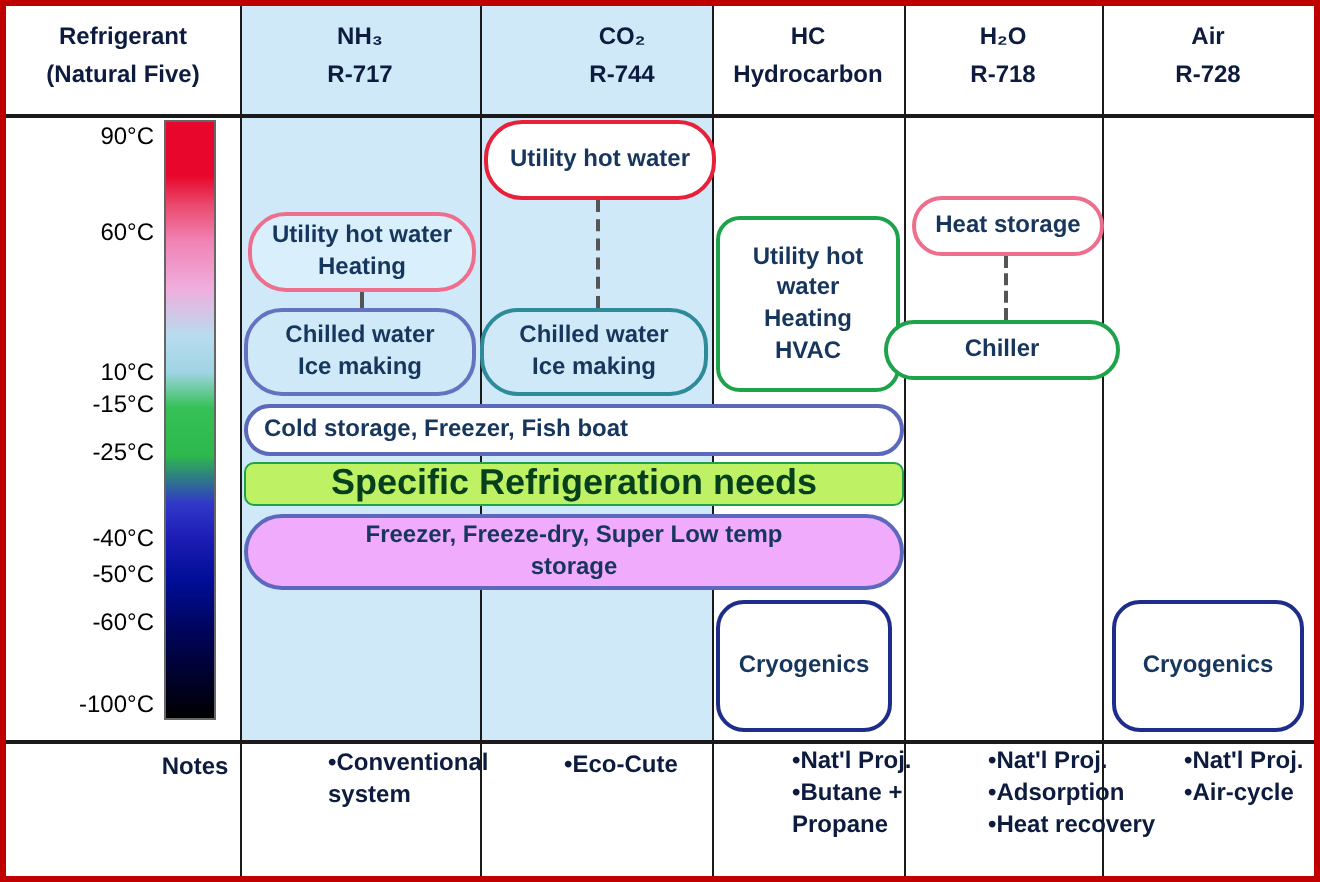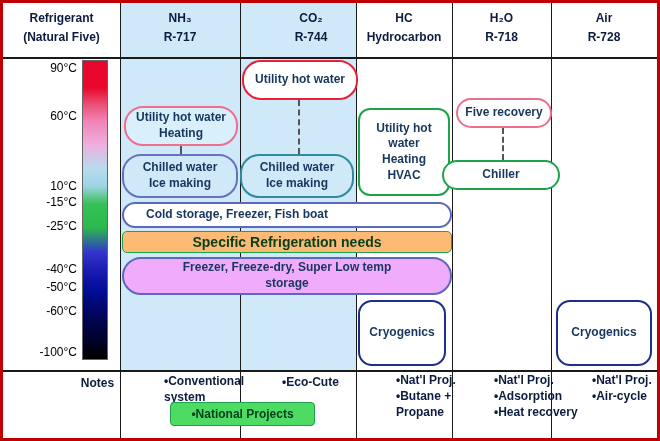--- a/index.html
+++ b/index.html
@@ -25,21 +25,21 @@
       #35c155 48%, #2cb84c 56%,
       #3138c8 64%, #1c1cb4 70%,
       #000d96 77%,
       #000456 86%,
       #000120 95%, #000000 100%);
   }
   .tl { position:absolute; left:2px; width:72px; text-align:right; font-size:12px; font-weight:normal; color:#000;
         transform:translateY(-50%); z-index:2; white-space:nowrap; }
   .bx { position:absolute; border-radius:19px; display:flex; flex-direction:column; justify-content:center; align-items:center;
         text-align:center; font-size:12px; font-weight:bold; color:#17365d; background:#ffffff; line-height:1.3; z-index:3; }
-  .bx.left { align-items:flex-start; padding-left:22px; text-align:left; }
+  .bx.left { align-items:flex-start; padding-left:8px; text-align:left; }
   .dash { position:absolute; width:0; border-left:2px dashed #555; z-index:2; }
   .note { position:absolute; font-size:12px; font-weight:bold; color:#0d1b3e; line-height:16px; z-index:3; white-space:nowrap;margin-left:36px; }
   .greenbox { position:absolute; display:flex; justify-content:center; align-items:center; background:#4ddb63;
               border:1px solid #1ea24a; border-radius:4px; font-size:12px; font-weight:bold; color:#063f1c; z-index:4; }
 </style>
 </head>
 <body>
 
 <div id="frame">
 
@@ -113,32 +113,32 @@
   </div>
 
   <div class="bx" style="left:355px;top:105px;width:92px;height:88px;border:2px solid #1ea24a;border-radius:12px">
     <div>Utility hot</div>
     <div>water</div>
     <div>Heating</div>
     <div>HVAC</div>
   </div>
 
   <div class="bx" style="left:453px;top:95px;width:96px;height:30px;border:2px solid #ee6e8e">
-    <div>Five recovery</div>
+    <div>Heat storage</div>
   </div>
 
   <div class="bx" style="left:439px;top:157px;width:118px;height:30px;border:2px solid #1ea24a">
     <div>Chiller</div>
   </div>
 
   <div class="bx left" style="left:119px;top:199px;width:330px;height:26px;border:2px solid #5c68bb">
     <div>Cold storage, Freezer, Fish boat</div>
   </div>
 
-  <div class="bx" style="left:119px;top:228px;width:330px;height:22px;background:#fdba74;border:1px solid #1ea24a;border-radius:5px;color:#063f1c;font-size:14px">
+  <div class="bx" style="left:119px;top:228px;width:330px;height:22px;background:#bef264;border:1px solid #1ea24a;border-radius:5px;color:#063f1c;font-size:18px">
     <div>Specific Refrigeration needs</div>
   </div>
 
   <div class="bx" style="left:119px;top:254px;width:330px;height:38px;border:2px solid #5c68bb;background:#f0abfc">
     <div>Freezer, Freeze-dry, Super Low temp</div>
     <div>storage</div>
   </div>
 
   <div class="bx" style="left:355px;top:297px;width:88px;height:66px;border:2px solid #1f2d8a;border-radius:14px">
     <div>Cryogenics</div>
@@ -152,23 +152,20 @@
 
   <div class="note" style="left:125px;top:370px">
     <div>•Conventional</div>
     <div>system</div>
   </div>
 
   <div class="note" style="left:243px;top:371px">
     <div>•Eco-Cute</div>
   </div>
 
-  <div class="greenbox" style="left:167px;top:399px;width:145px;height:24px">
-    <span>•National Projects</span>
-  </div>
 
   <div class="note" style="left:357px;top:369px">
     <div>•Nat'l Proj.</div>
     <div>•Butane +</div>
     <div>Propane</div>
   </div>
 
   <div class="note" style="left:455px;top:369px">
     <div>•Nat'l Proj.</div>
     <div>•Adsorption</div>

